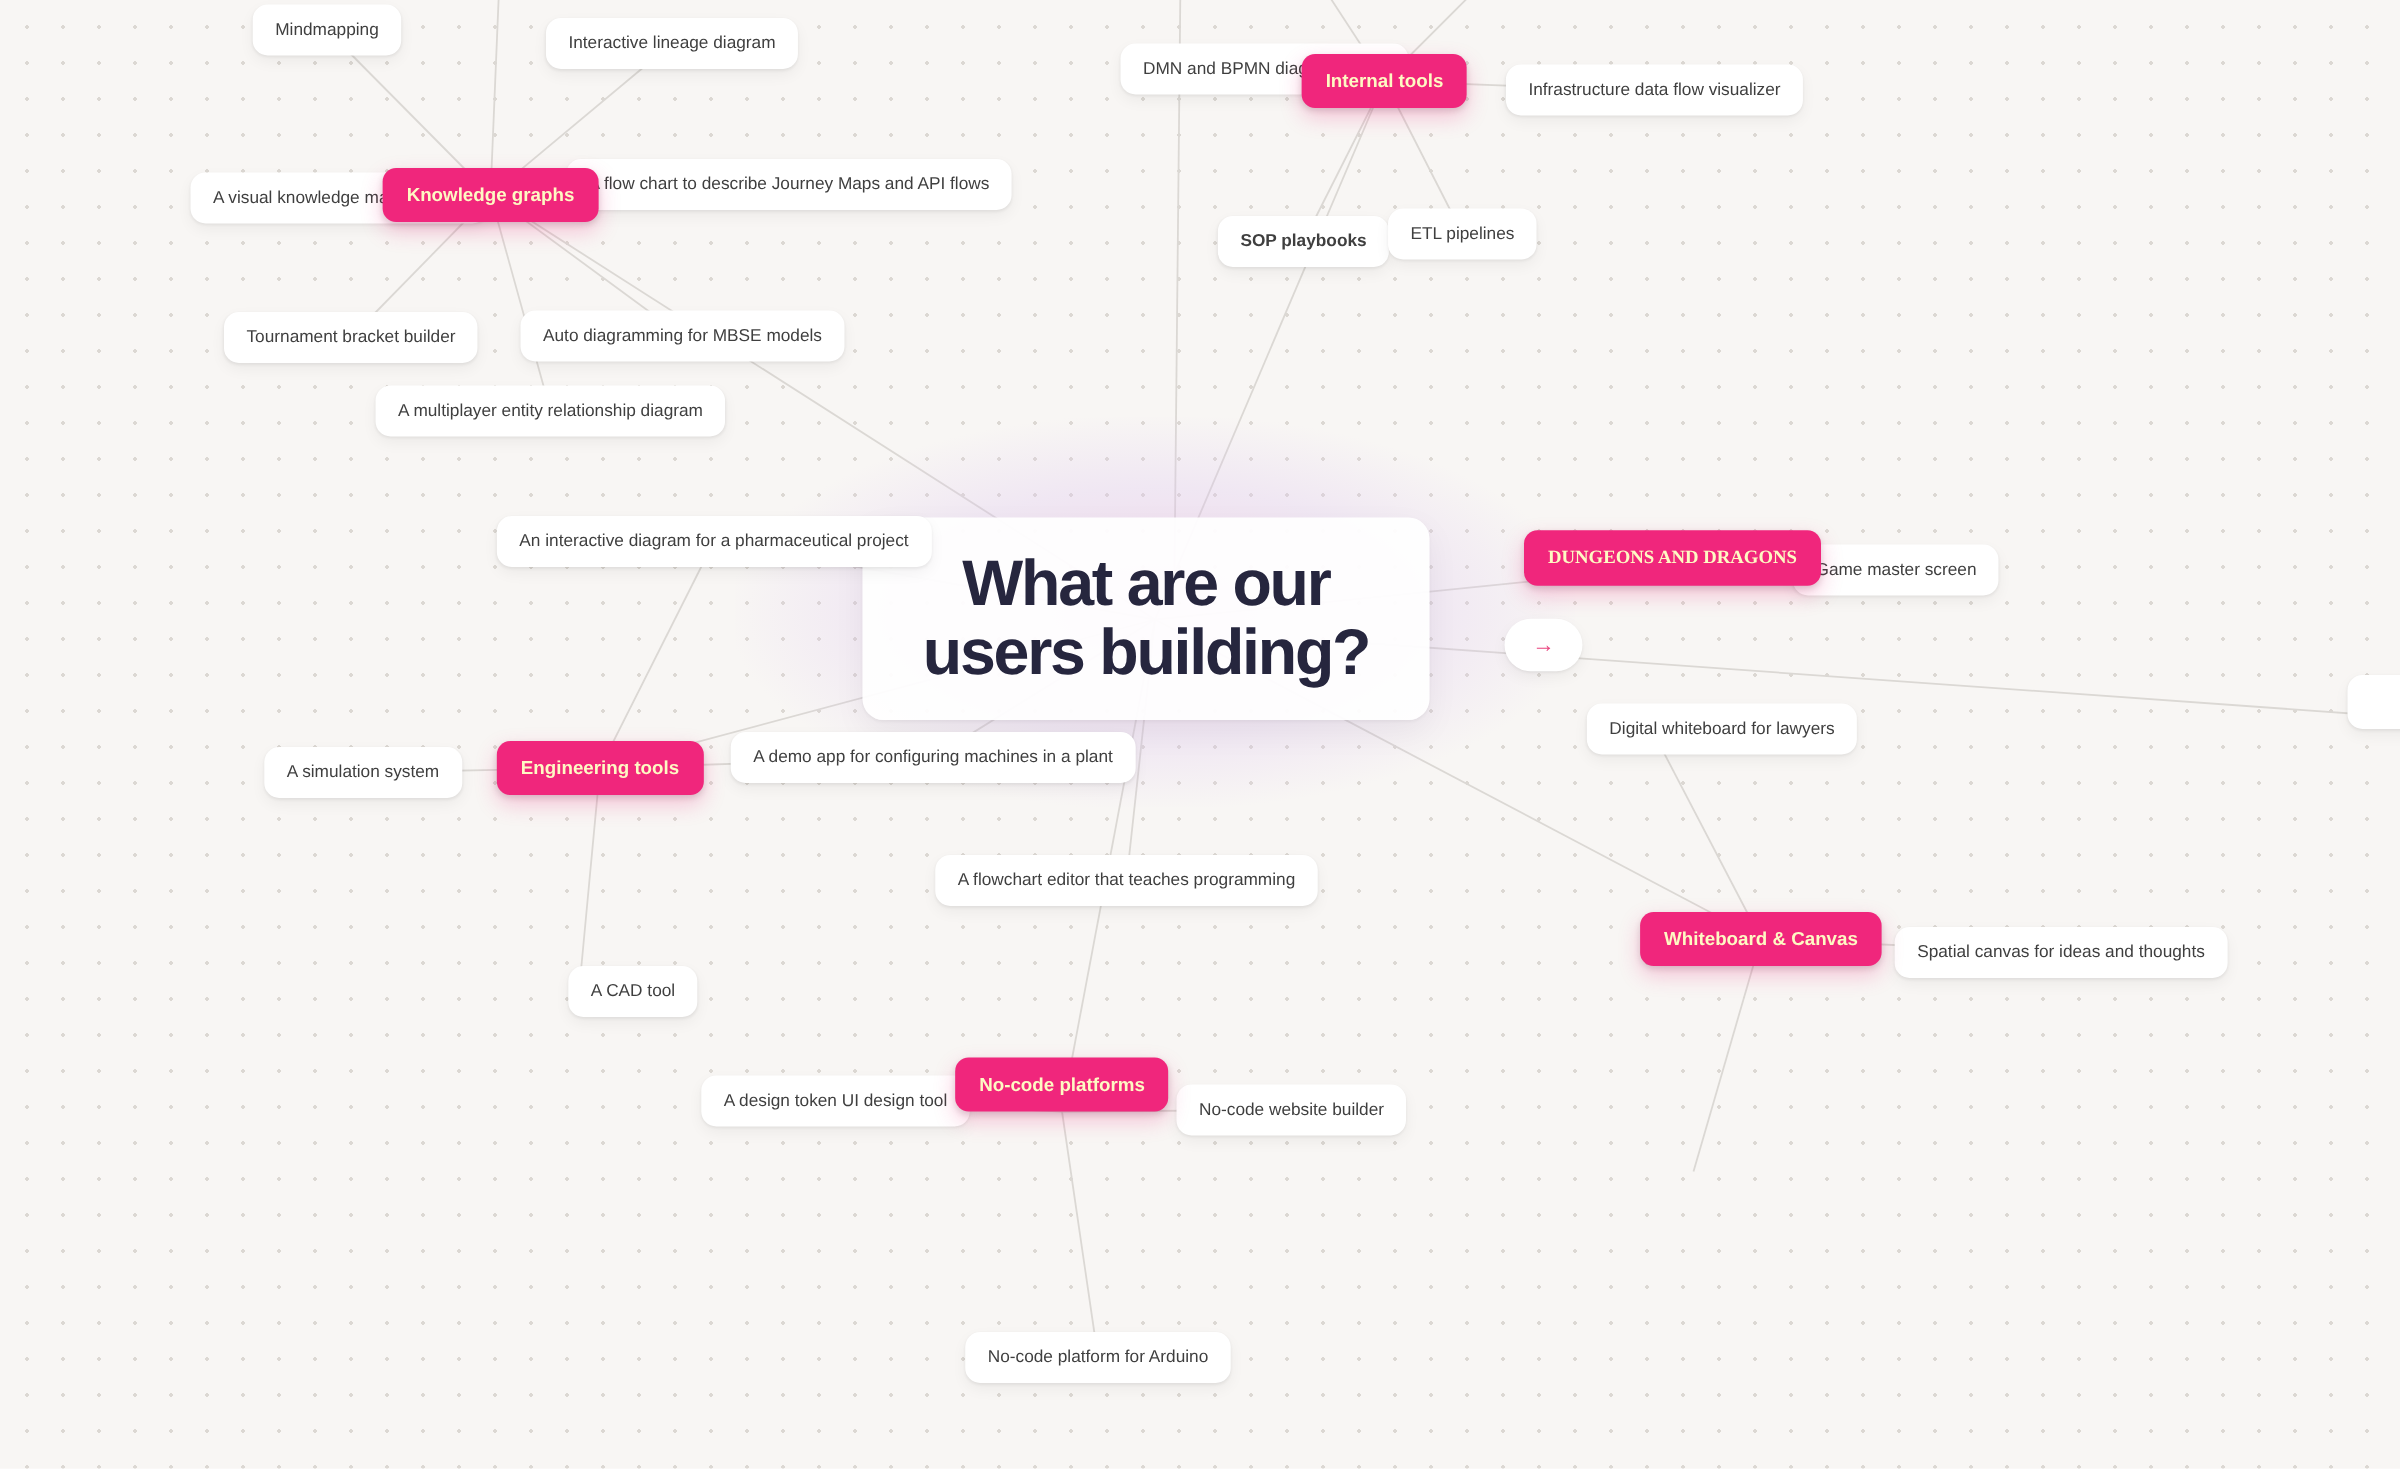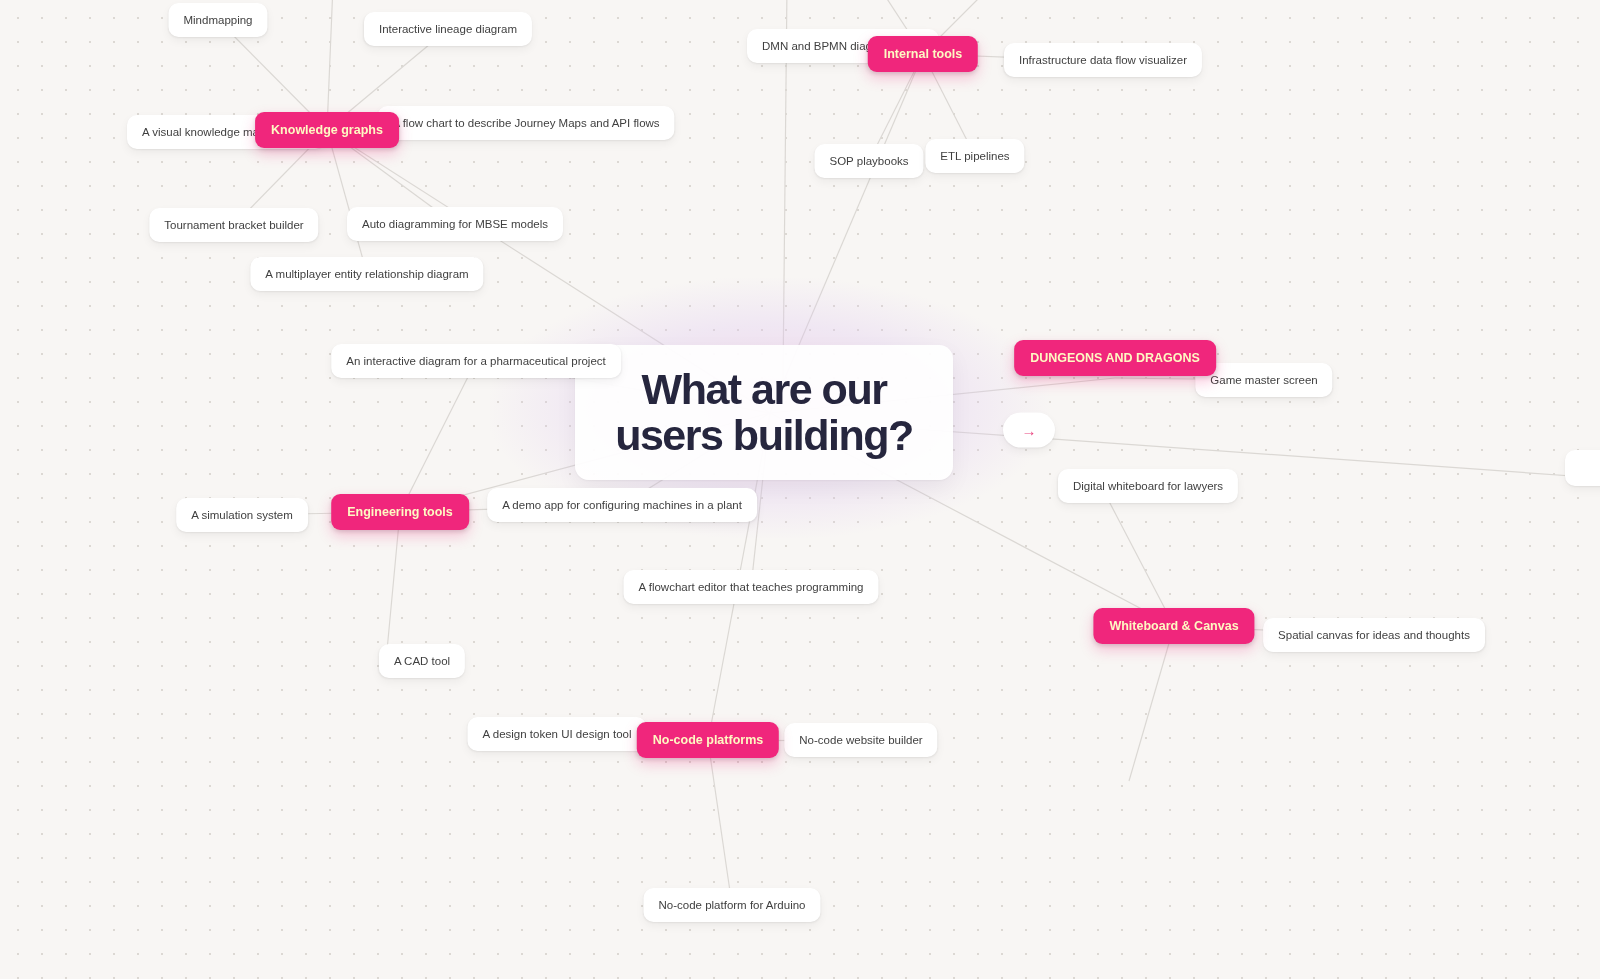--- a/index.html
+++ b/index.html
@@ -111,21 +111,21 @@
       <div>users building?</div>
     </div>
   </div>
 
   <div class="leaf" style="left:218px;top:20px;">Mindmapping</div>
   <div class="leaf" style="left:448px;top:29px;">Interactive lineage diagram</div>
   <div class="leaf anchored" style="left:747px;top:29px;">DMN and BPMN diagram editor</div>
   <div class="leaf" style="left:1079px;top:60px;margin-left:24px;">Infrastructure data flow visualizer</div>
   <div class="leaf anchored" style="left:127px;top:115px;">A visual knowledge management</div>
   <div class="leaf" style="left:526px;top:123px;">A flow chart to describe Journey Maps and API flows</div>
-  <div class="leaf" style="left:869px;top:161px;">SOP playbooks</div>
+  <div class="leaf" style="left:869px;top:161px;font-weight:bold;">SOP playbooks</div>
   <div class="leaf" style="left:975px;top:156px;">ETL pipelines</div>
   <div class="leaf" style="left:234px;top:225px;">Tournament bracket builder</div>
   <div class="leaf" style="left:455px;top:224px;">Auto diagramming for MBSE models</div>
   <div class="leaf" style="left:367px;top:274px;">A multiplayer entity relationship diagram</div>
   <div class="leaf" style="left:476px;top:361px;">An interactive diagram for a pharmaceutical project</div>
   <div class="leaf" style="left:1264px;top:380px;">Game master screen</div>
   <div class="leaf" style="left:1148px;top:486px;">Digital whiteboard for lawyers</div>
   <div class="leaf" style="left:242px;top:515px;">A simulation system</div>
   <div class="leaf" style="left:622px;top:505px;">A demo app for configuring machines in a plant</div>
   <div class="leaf" style="left:751px;top:587px;">A flowchart editor that teaches programming</div>
@@ -136,18 +136,18 @@
   <div class="leaf" style="left:732px;top:905px;">No-code platform for Arduino</div>
 
   <div class="pill" style="left:1029px;top:430px;">
     <span class="arrow">→</span>
   </div>
 
   <div id="edge-card"></div>
 
   <div class="category" style="left:327px;top:130px;">Knowledge graphs</div>
   <div class="category" style="left:923px;top:54px;">Internal tools</div>
-  <div class="category" style="left:1115px;top:358px;">DUNGEONS AND DRAGONS</div>
+  <div class="category" style="left:1115px;top:372px;font-family:Liberation Serif, serif;">DUNGEONS AND DRAGONS</div>
   <div class="category" style="left:400px;top:512px;">Engineering tools</div>
   <div class="category" style="left:1174px;top:626px;">Whiteboard &amp; Canvas</div>
-  <div class="category" style="left:708px;top:740px;">No-code platforms</div>
+  <div class="category" style="left:708px;top:723px;">No-code platforms</div>
 
 </div>
 
 </body></html>

